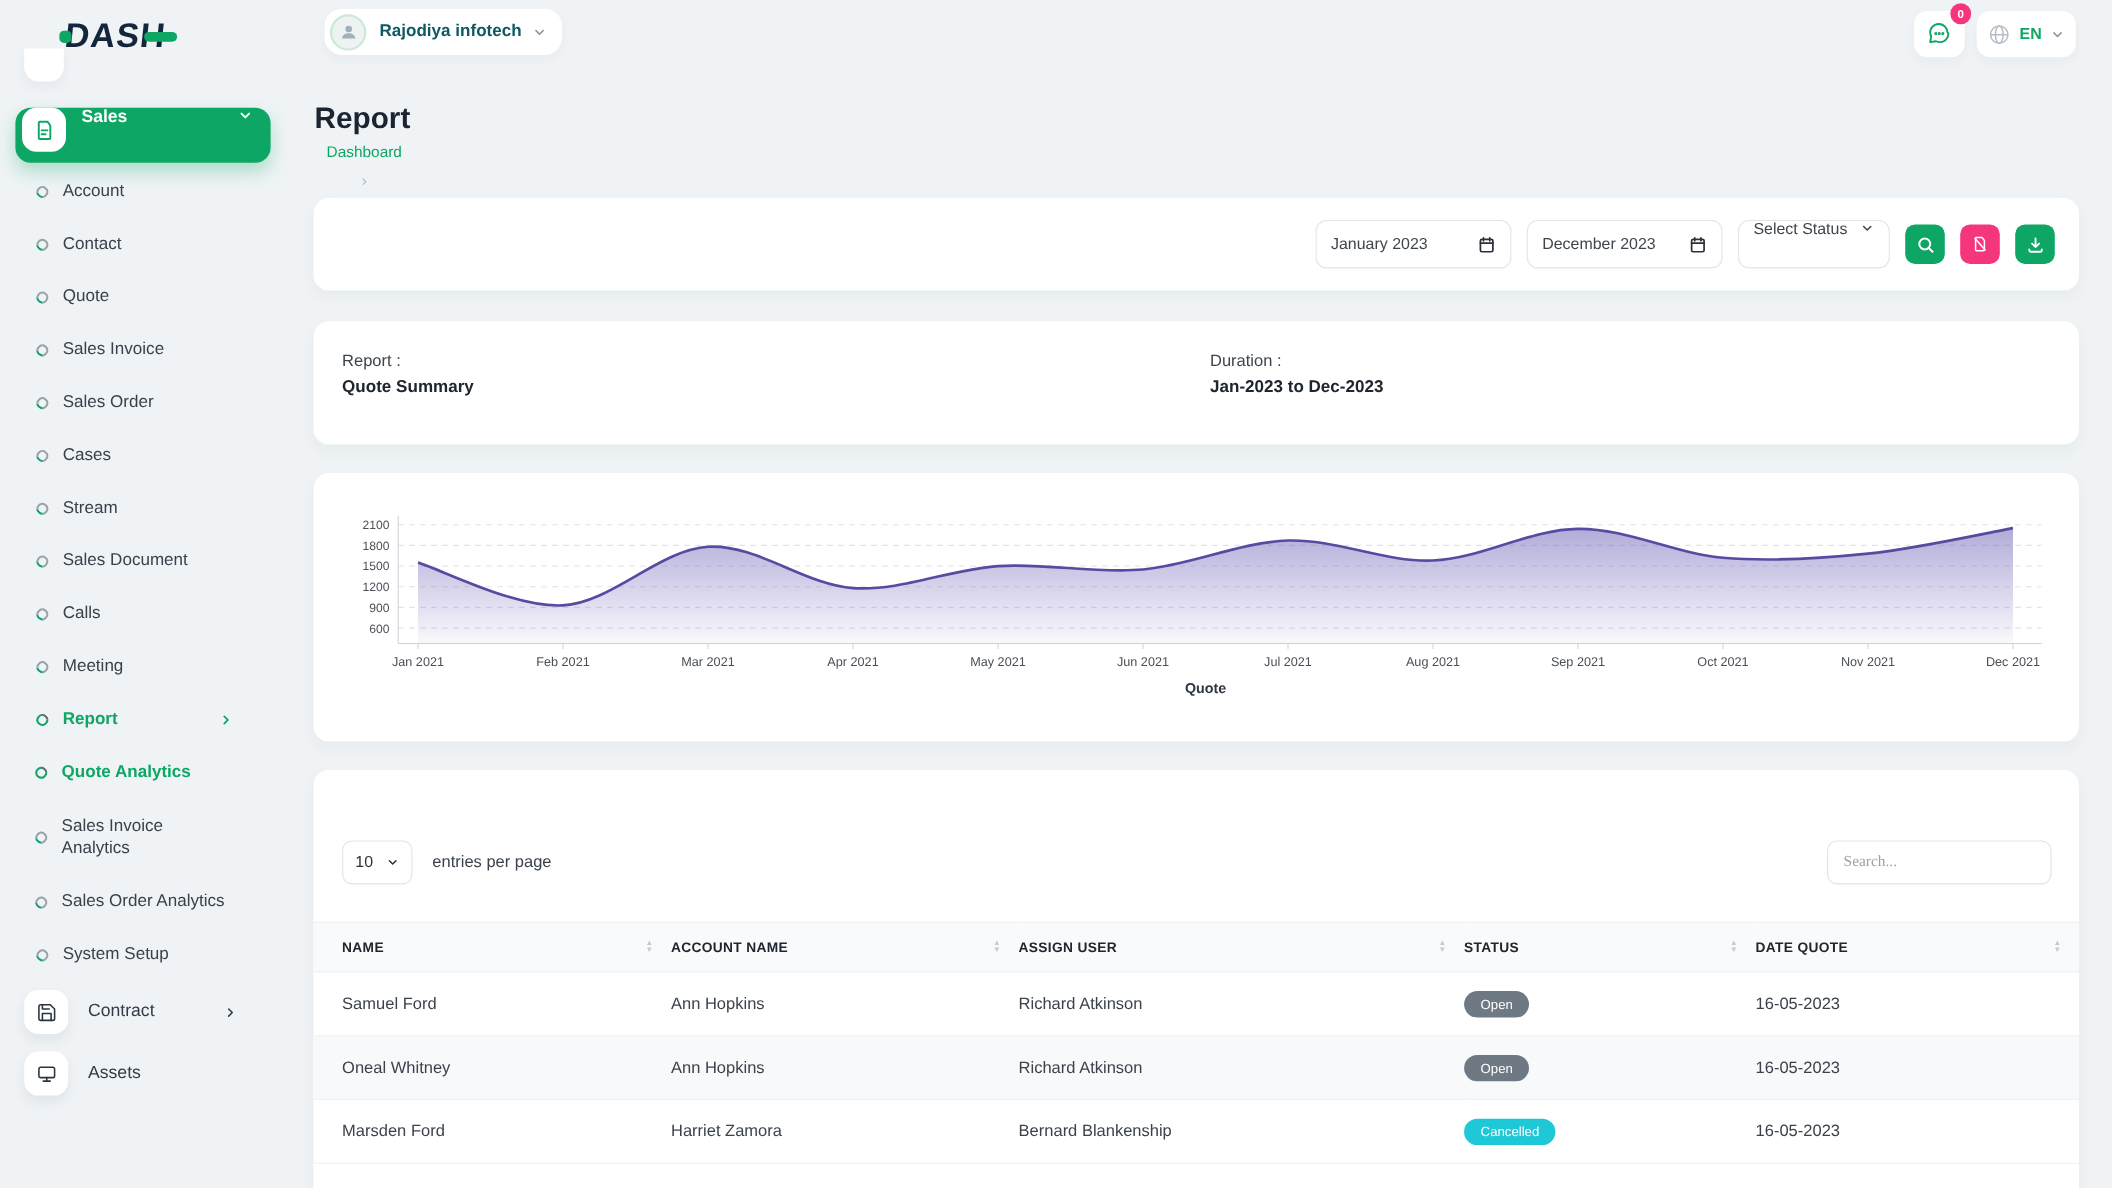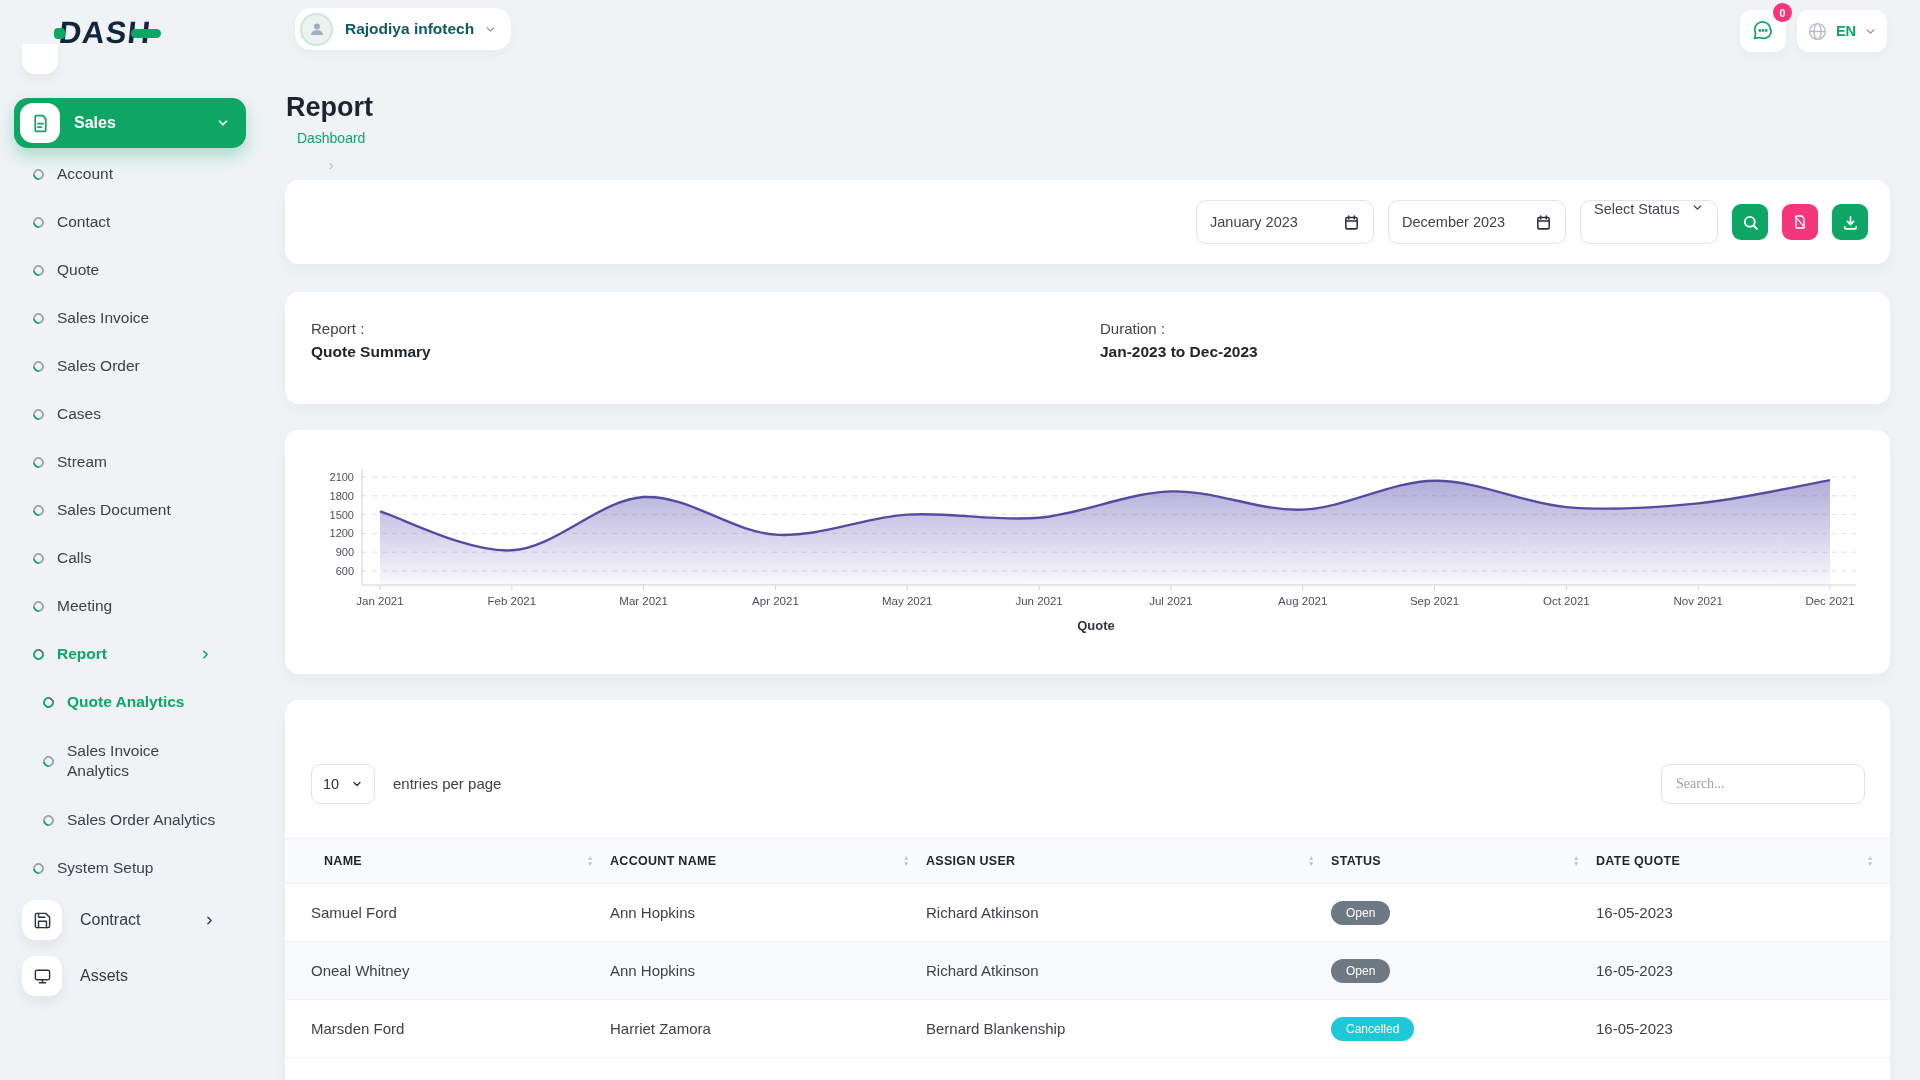--- a/index.html
+++ b/index.html
@@ -8,25 +8,25 @@
   .page { position:relative; width:1920px; height:1080px; overflow:hidden; }
 
   
   .sidebar { position:absolute; left:0; top:0; width:260px; height:1080px; padding:0 0 0 0; }
   .logo { position:absolute; left:54px; top:16px; display:flex; align-items:center; height:34px; cursor:pointer; }
   .logo-dot { width:11px; height:11px; border-radius:4px; background:#0ea664; margin-right:-6px; position:relative; z-index:2; }
   .logo-text { font-size:31px; font-weight:800; letter-spacing:1px; color:#14263c; transform:skewX(-6deg); }
   .logo-dash { width:30px; height:9px; border-radius:5px; background:#0ea664; margin-left:-20px; position:relative; z-index:2; }
   .partial-chip { position:absolute; left:22px; top:44px; width:36px; height:30px; background:#ffffff; border-radius:0 0 13px 13px; box-shadow:0 5px 10px rgba(30,45,60,.05); }
   .menu { position:absolute; left:0; top:96px; width:260px; display:flex; flex-direction:column; }
-  .s-active-group { margin:2px 14px 2px 14px; height:50px; background:#0ea664; border-radius:14px; display:flex; align-items:center; padding:0 16px 0 6px; box-shadow:0 8px 16px rgba(14,166,100,.30); cursor:pointer; }
+  .s-active-group { margin:2px 14px 2px 14px; height:50px; background:#0ea664; border-radius:14px; display:flex; padding:0 16px 0 6px; box-shadow:0 8px 16px rgba(14,166,100,.30); cursor:pointer; }
   .chip { width:40px; height:40px; background:#ffffff; border-radius:13px; display:flex; align-items:center; justify-content:center; }
   .s-group-label { flex:1; margin-left:14px; color:#ffffff; font-size:16px; font-weight:700; }
   .s-item { height:48px; display:flex; align-items:center; padding-left:33px; cursor:pointer; }
-  .s-item.sub { padding-left:43px; }
+  .s-item.sub { padding-left:32px; }
   .s-item.chiprow { height:56px; padding-left:22px; }
   .bullet { width:11px; height:11px; border-radius:50%; border:2px solid #9aa3ab; border-bottom-color:#0ea664; transform:rotate(40deg); flex:none; }
   .bullet.green { border-color:#0ea664; border-top-color:#5f6a72; }
   .s-label { margin-left:13px; font-size:15.5px; color:#39414a; line-height:20px; }
   .s-label.wrap { max-width:122px; }
   .s-label.activegreen { color:#0ea664; font-weight:700; }
   .s-item .chev-right { margin-left:auto; margin-right:48px; }
   .chiprow .chip { box-shadow:0 6px 12px rgba(30,45,60,.07); }
   .chiprow .s-label { margin-left:18px; font-size:16px; color:#333a44; }
   .chiprow .chev-right { margin-right:44px; }
@@ -70,21 +70,21 @@
   .chart-xlabel { position:absolute; left:77px; top:188px; width:1468px; text-align:center; font-size:13px; font-weight:700; color:#2e3640; }
 
   .table-card { top:700px; height:430px; }
   .page-size { position:absolute; left:26px; top:64px; width:64px; height:40px; border:1px solid #dfe3e8; border-radius:9px; display:flex; align-items:center; justify-content:space-between; padding:0 11px; font-size:14.5px; color:#2e343c; cursor:pointer; }
   .entries-label { position:absolute; left:108px; top:75px; font-size:15px; color:#3b424b; }
   .table-search { position:absolute; left:1376px; top:64px; width:204px; height:40px; border:1px solid #dfe3e8; border-radius:9px; padding:0 14px; font-size:14px; color:#3b424b; font-family:Liberation Serif, serif; outline:none; }
   .table-search::placeholder { color:#9aa2ab; }
   table.quotes { position:absolute; left:0; top:138px; width:1605px; border-collapse:collapse; table-layout:fixed; }
   table.quotes th { height:45px; background:#f9fafb; border-top:1px solid #eef1f4; border-bottom:1px solid #eef1f4; font-size:12.5px; font-weight:700; color:#20262e; text-align:left; letter-spacing:.3px; }
   .th-in { display:flex; align-items:center; justify-content:space-between; padding-right:16px; }
-  th.first .th-in { padding-left:39px; }
+  th.first .th-in { padding-left:26px; }
   .sort { display:flex; flex-direction:column; align-items:center; line-height:6px; font-size:7px; color:#c4cad1; cursor:pointer; }
   table.quotes td { height:58px; border-bottom:1px solid #f0f2f5; font-size:15px; color:#3b424b; }
   td.first { padding-left:26px; }
   tr.striped td { background:#f8f9fb; }
   .pill { display:inline-block; min-width:46px; text-align:center; padding:5px 15px; border-radius:15px; color:#ffffff; font-size:12px; }
 </style>
 </head>
 <body>
 
 <div class="page">

